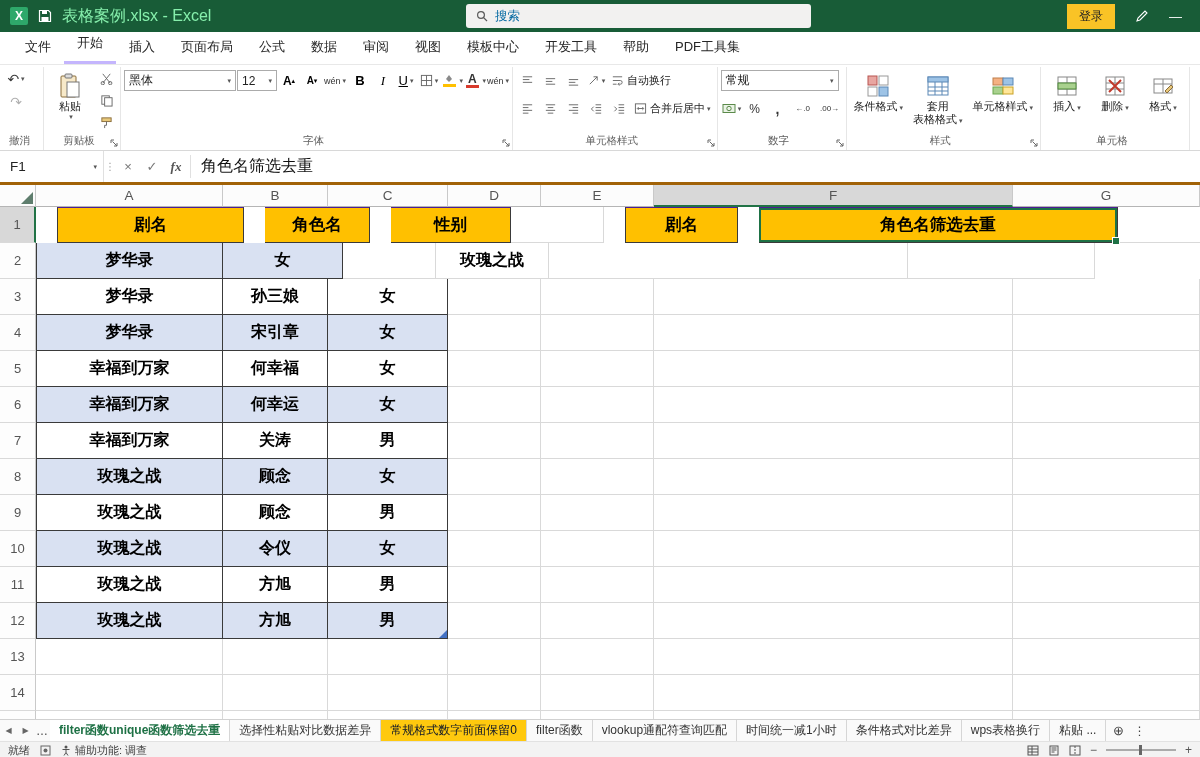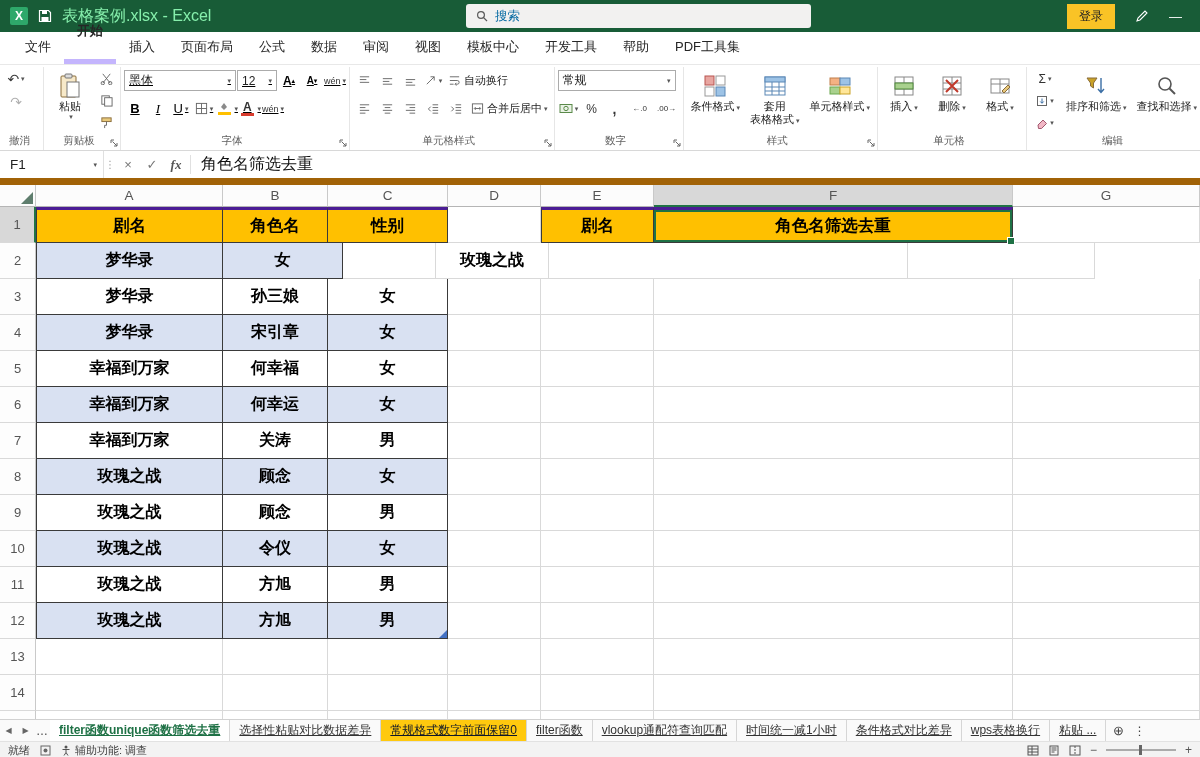--- a/index.html
+++ b/index.html
@@ -17,21 +17,21 @@
   .tb-search { width:345px; height:24px; background:#F2F1F0; border-radius:3px; display:flex; align-items:center;
                padding:0 10px; gap:7px; color:#0369a1; font-size:12.5px; margin-left:46px; }
   .tb-right { margin-left:auto; display:flex; align-items:center; gap:20px; padding-right:18px; }
   .login-btn { background:#F9C326; color:#222; border:none; font-size:12px; padding:4px 12px; cursor:pointer; }
   .win-glyph { color:#fff; font-size:13px; }
 
   
   .menubar { height:33px; background:#fff; display:flex; align-items:flex-end; padding-left:12px; flex:0 0 auto;
              border-bottom:1px solid #E8E8E8; }
   .menu-item { font-size:13px; color:#262626; padding:7px 13px 8px; white-space:nowrap; cursor:pointer; }
-  .menu-item.active { border-bottom:5px solid #c4b5fd; padding-bottom:19px; font-weight:700; }
+  .menu-item.active { border-bottom:3px solid #c4b5fd; padding-bottom:9px; font-weight:400; }
 
   
   .ribbon { height:86px; background:#fff; border-bottom:1px solid #D8D8D8; display:flex; flex:0 0 auto;
             padding:2px 0 0 2px; overflow:hidden; }
   .rgroup { display:flex; flex-direction:column; border-right:1px solid #E6E6E6; padding:1px 3px 0; position:relative; }
   .rg-body { flex:1; display:flex; align-items:flex-start; gap:2px; }
   .rg-label { font-size:10.5px; color:#606060; text-align:center; padding:1px 10px 2px 4px; white-space:nowrap; }
   .launcher { position:absolute; right:2px; bottom:3px; }
   .caret { font-size:7px; color:#555; margin-left:2px; }
   .bigbtn { display:flex; flex-direction:column; align-items:center; padding:4px 4px 0; min-width:46px; cursor:pointer; }
@@ -43,21 +43,21 @@
   .rrow { display:flex; align-items:center; gap:1px; height:25px; }
   .combo { height:21px; border:1px solid #ABABAB; background:#fff; display:flex; align-items:center;
            justify-content:space-between; padding:0 4px; font-size:12px; color:#222; cursor:pointer; }
   .stackA { display:flex; flex-direction:column; align-items:center; line-height:10px; cursor:pointer; width:20px; }
   .stackA .ltr { font-size:12px; font-weight:700; color:#333; }
   .stackA .bar { width:13px; height:3px; margin-top:1px; }
   .wraplbl { font-size:11px; color:#222; white-space:nowrap; }
   .undo-glyph { font-size:14px; color:#3a3a3a; }
 
   
-  .formulabar { height:34px; background:#fff; border-bottom:7px solid #a16207; display:flex; align-items:stretch; flex:0 0 auto;justify-content:center; }
+  .formulabar { height:34px; background:#fff; border-bottom:3px solid #a16207; display:flex; align-items:stretch; flex:0 0 auto;justify-content:center; }
   .namebox { width:104px; display:flex; align-items:center; justify-content:space-between; padding:0 6px 0 10px;
              font-size:13.5px; color:#222; border-right:1px solid #E0E0E0; cursor:pointer; }
   .fb-grip { width:12px; display:flex; align-items:center; justify-content:center; color:#9a9a9a; font-size:10px; }
   .fb-btn { width:24px; display:flex; align-items:center; justify-content:center; font-size:13px; color:#777; cursor:pointer; }
   .fb-fx { font-family:"Liberation Serif", serif; font-style:italic; font-weight:700; color:#555; }
   .fb-sepline { width:1px; background:#E0E0E0; margin:4px 2px; }
   .fb-input { flex:1; display:flex; align-items:center; padding-left:8px; font-size:16px; color:#111; }
 
   
   .grid { flex:0 0 auto; background:#fff; }
@@ -72,35 +72,35 @@
   .grow { display:flex; height:36px; }
   .row-h { width:36px; flex:0 0 36px; border-right:1px solid #C9C9C9; border-bottom:1px solid #D9D9D9; background:#FDFDFD;
            display:flex; align-items:center; justify-content:center; font-size:13px; color:#555; cursor:pointer; }
   .row-h.sel { background:#D8D8D8; border-right:2px solid #217346; }
   .cell { border-right:1px solid #D9D9D9; border-bottom:1px solid #D9D9D9; display:flex; align-items:center;
           justify-content:center; font-size:16px; font-weight:600; color:#000; white-space:nowrap; position:relative; cursor:cell; }
   .cell.gold { background:#FFC000; font-weight:700; font-size:16.5px; border-right-color:#3A3A3A; border-bottom-color:#3A3A3A; }
   .cell.tbl { border-right-color:#3A3A3A; border-bottom-color:#3A3A3A; }
   .cell.band { background:#D9E1F2; }
   .cell.dl { border-left:1px solid #3A3A3A; }
-  .cell.dt { border-top:3px solid #4c1d95; }
+  .cell.dt { border-top:1px solid #4c1d95;margin-left:21px; }
   .cell.selected { box-shadow: inset 0 0 0 2px #1E7145; }
   .cell.selected::after { content:''; position:absolute; right:-3px; bottom:-3px; width:6px; height:6px;
                           background:#1E7145; border:1px solid #fff; z-index:5; }
   .cell.corner-handle::after { content:''; position:absolute; right:0; bottom:0; border-style:solid;
                                border-width:0 0 8px 8px; border-color:transparent transparent #4472C4 transparent; }
 
   
   .tabbar { height:22px; border-top:1px solid #D1D1D1; background:#FAFAFA; display:flex; align-items:stretch;
             font-size:12px; flex:0 0 auto; }
   .tnav { width:17px; display:flex; align-items:center; justify-content:center; color:#666; font-size:8px; cursor:pointer; }
   .tellipsis { width:16px; display:flex; align-items:center; justify-content:center; color:#444; cursor:pointer; }
   .tabs-container { display:flex; align-items:stretch; }
   .stab { padding:0 9px; display:flex; align-items:center; border-right:1px solid #D6D6D6; color:#333;
-          white-space:nowrap; cursor:pointer; background:transparent;text-decoration:underline; }
+          white-space:nowrap; cursor:pointer; background:transparent; }
   .stab.active { background:#fff; color:#1E7145; font-weight:700; }
   .stab.yellow { background:#FFC90E; color:#0f172a; }
   .tadd { width:24px; display:flex; align-items:center; justify-content:center; color:#444; font-size:13px; cursor:pointer; }
   .tmore { width:18px; display:flex; align-items:center; justify-content:center; color:#444; font-size:12px; cursor:pointer; }
 
   
   .statusbar { height:16px; background:#F3F3F3; border-top:1px solid #E2E2E2; display:flex; align-items:center;
                font-size:11px; color:#444; padding:8px 8px; gap:10px; flex:0 0 auto; }
   .sb-right { margin-left:auto; display:flex; align-items:center; gap:9px; }
   .viewic { display:flex; align-items:center; cursor:pointer; }
@@ -213,21 +213,21 @@
       </div>
       <div class="rg-label">剪贴板</div>
       <span class="launcher">
         <svg width="8" height="8" viewBox="0 0 8 8">
             <path d="M1 1 H4 M1 1 V4 M2.5 2.5 L7 7 M7 4 V7 H4" stroke="#666" fill="none"></path>
           </svg>
       </span>
     </div>
 
     <div class="rgroup">
-      <div class="rg-body" style="flex-direction:column;gap:3px;text-decoration:underline;">
+      <div class="rg-body" style="gap:3px;">
         <div class="rrow">
           <div class="combo" style="width:112px;">
             <span>黑体</span>
               <span class="caret">▾</span>
           </div>
           <div class="combo" style="width:40px;">
             <span>12</span>
               <span class="caret">▾</span>
           </div>
           <div class="mbtn">

